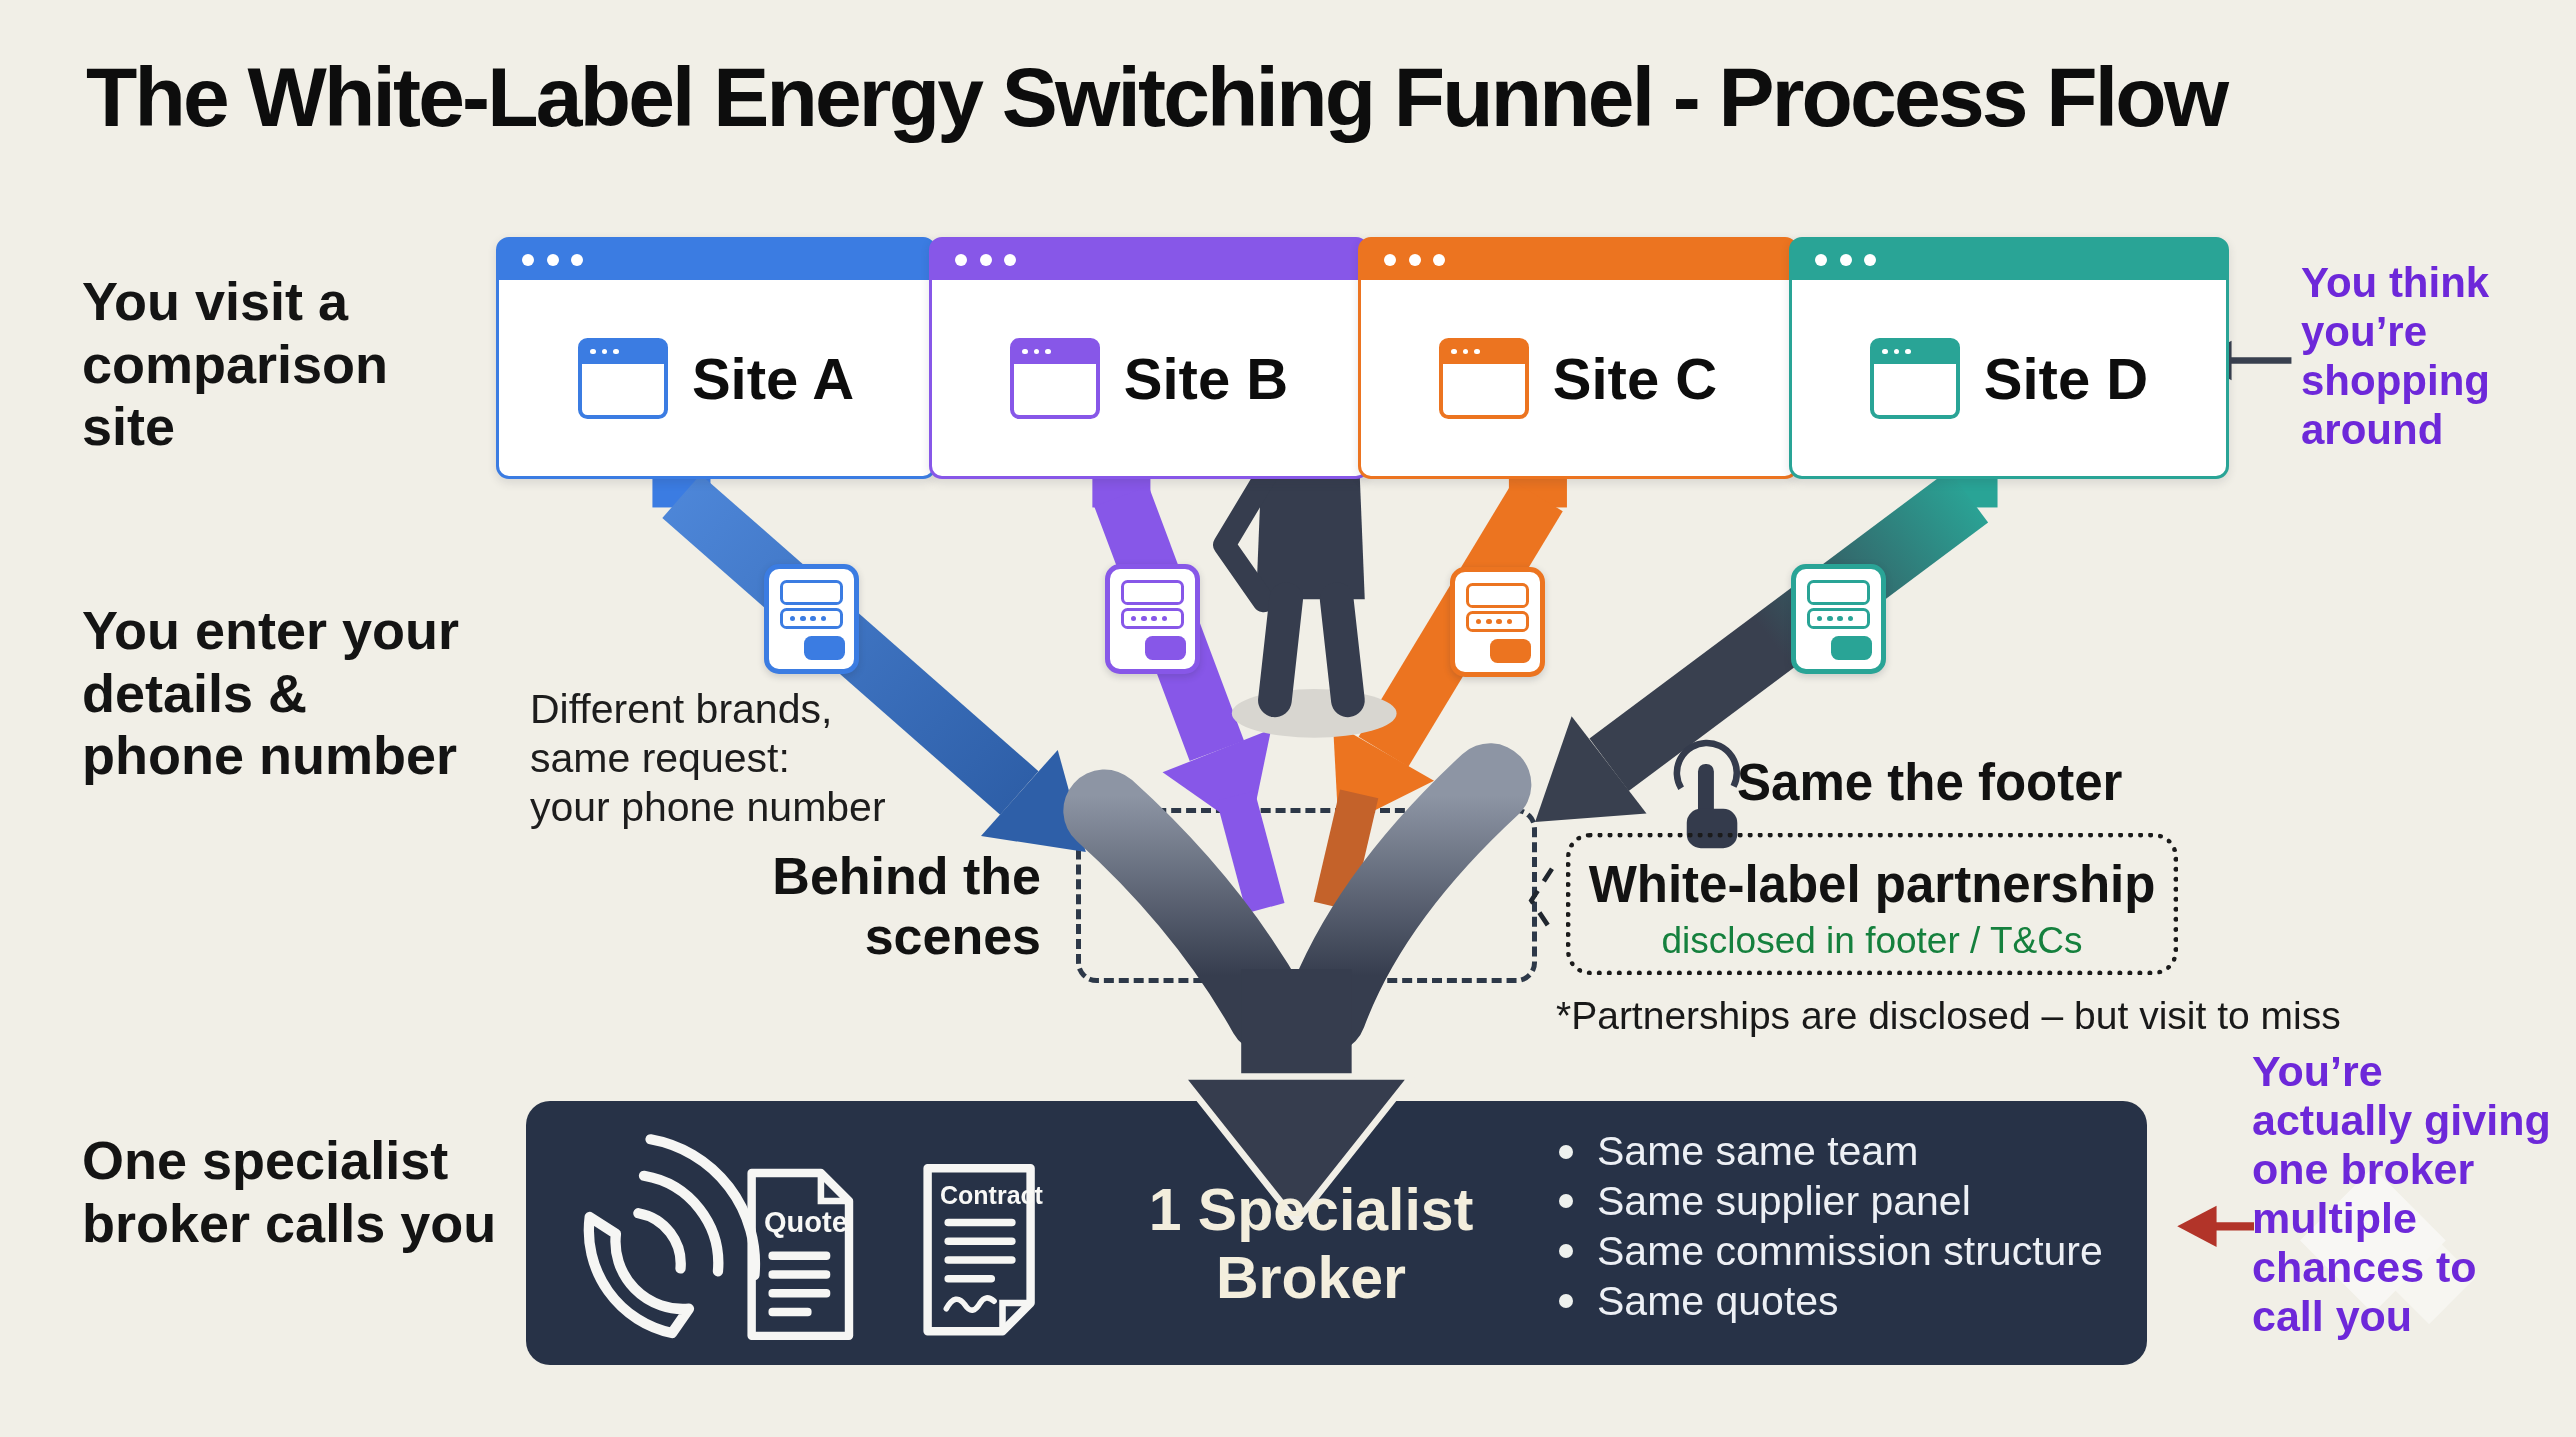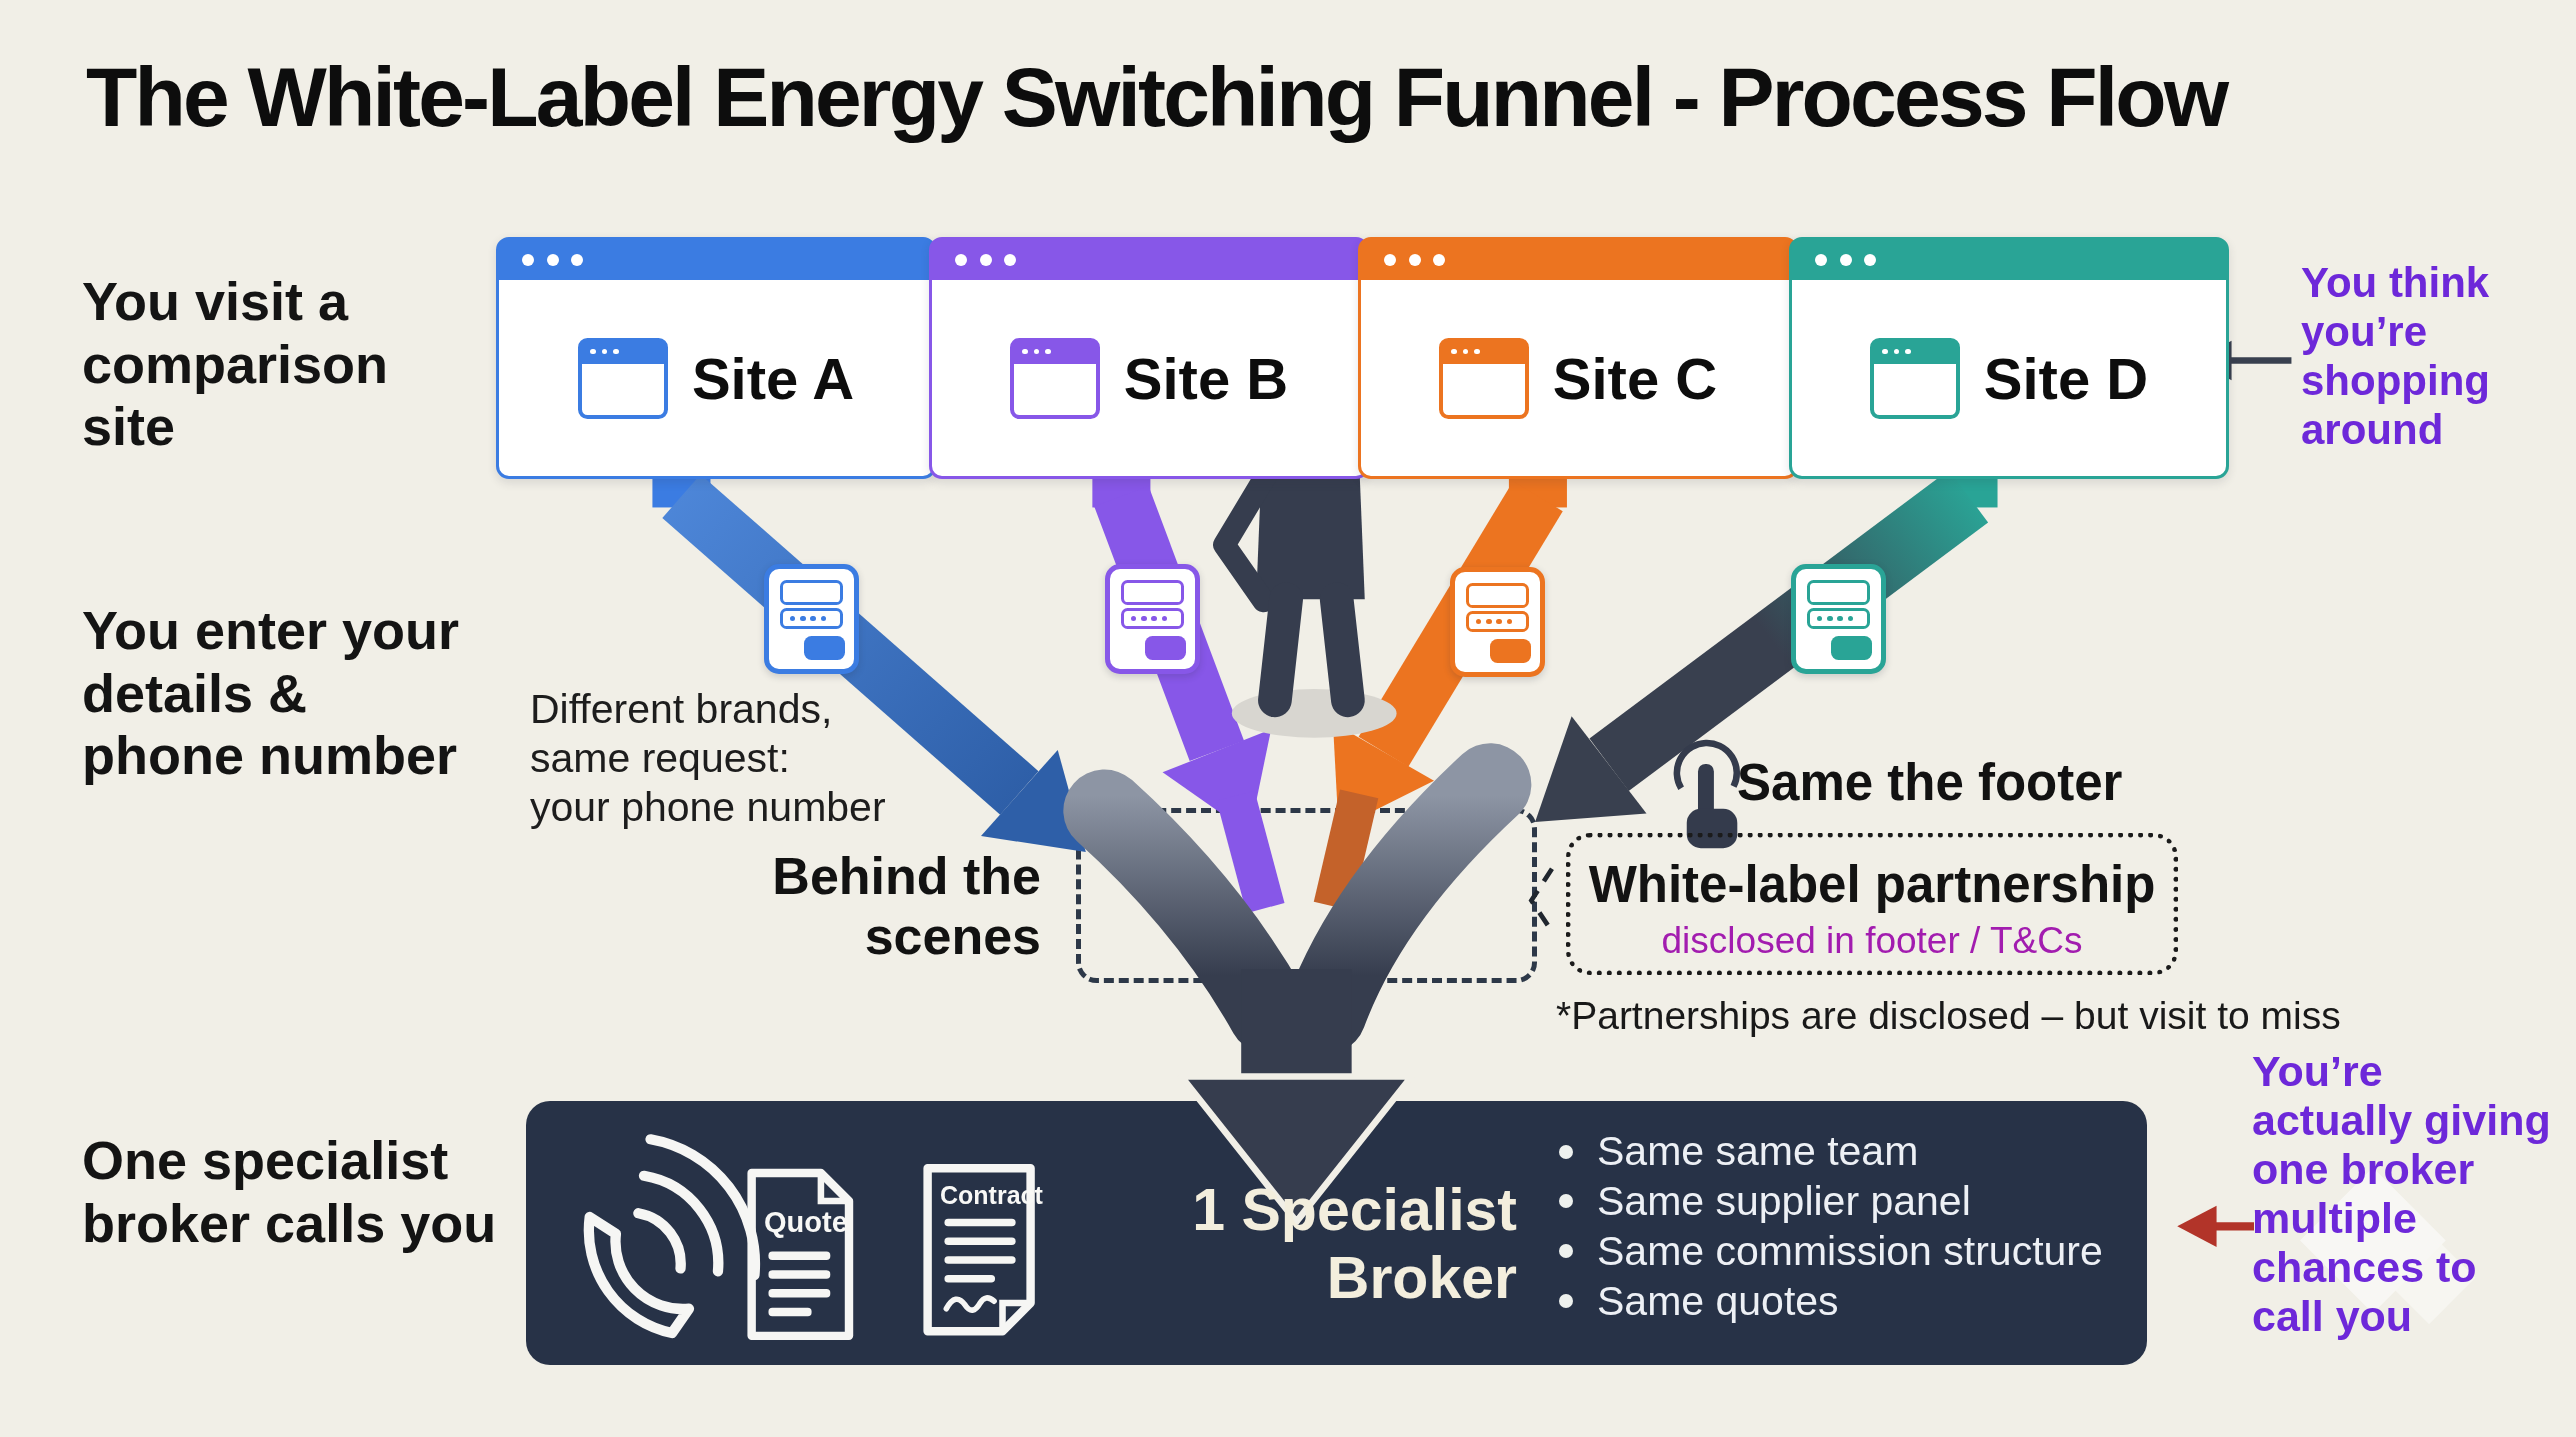--- a/index.html
+++ b/index.html
@@ -51,30 +51,30 @@
   .behind{left:704px;top:846px;width:337px;text-align:right;font-size:52px;font-weight:bold;line-height:1.16;color:#121212;}
   .checkfooter{left:1737px;top:753px;font-size:51px;font-weight:bold;color:#121212;}
   .disclosure{left:1556px;top:994px;font-size:39px;color:#191919;}
 
   
   .mergebox{left:1076px;top:808px;width:451px;height:165px;border:5.6px dashed #2d3848;border-radius:20.6px;}
 
   
   .partnerbox{left:1566px;top:833px;width:612px;height:142px;border:5.6px dotted #1b1b1b;border-radius:24px;text-align:center;box-sizing:border-box;}
   .partnerbox .pt{margin-top:17px;font-size:51px;font-weight:bold;color:#131313;}
-  .partnerbox .ps{margin-top:5.6px;font-size:37px;color:#a21caf;}
+  .partnerbox .ps{margin-top:5.6px;font-size:37px;color:#15803d;}
 
   
   .red{color:#6d28d9;font-weight:bold;}
   .ann-top{left:2301px;top:258px;font-size:42px;line-height:1.17;}
   .ann-bottom{left:2252px;top:1047px;font-size:43px;line-height:1.14;}
 
   
   .bar-broker{left:526px;top:1101px;width:1621px;height:264px;background:#273247;border-radius:24px;}
-  .broker-heading{left:1105px;top:1176px;width:412px;text-align:right;font-size:59px;font-weight:bold;line-height:1.16;color:#f3eedd;}
+  .broker-heading{left:1105px;top:1176px;width:412px;text-align:center;font-size:59px;font-weight:bold;line-height:1.16;color:#f3eedd;}
   .bullets{left:1559px;top:1127px;margin:0;padding:0;list-style:none;}
   .bullets li{font-size:41px;line-height:49px;color:#edf0f5;padding:0 0 0.9px 0;display:flex;align-items:center;}
   .bullets li::before{content:"";width:14px;height:14px;border-radius:50%;background:#eef1ee;margin-right:24px;flex:0 0 auto;}
   .doclabel{color:#f8f8f6;font-weight:bold;}
   .lab-quote{left:764px;top:1206px;font-size:29px;}
   .lab-contract{left:940px;top:1181px;font-size:25px;}
 </style>
 </head>
 <body>
 

